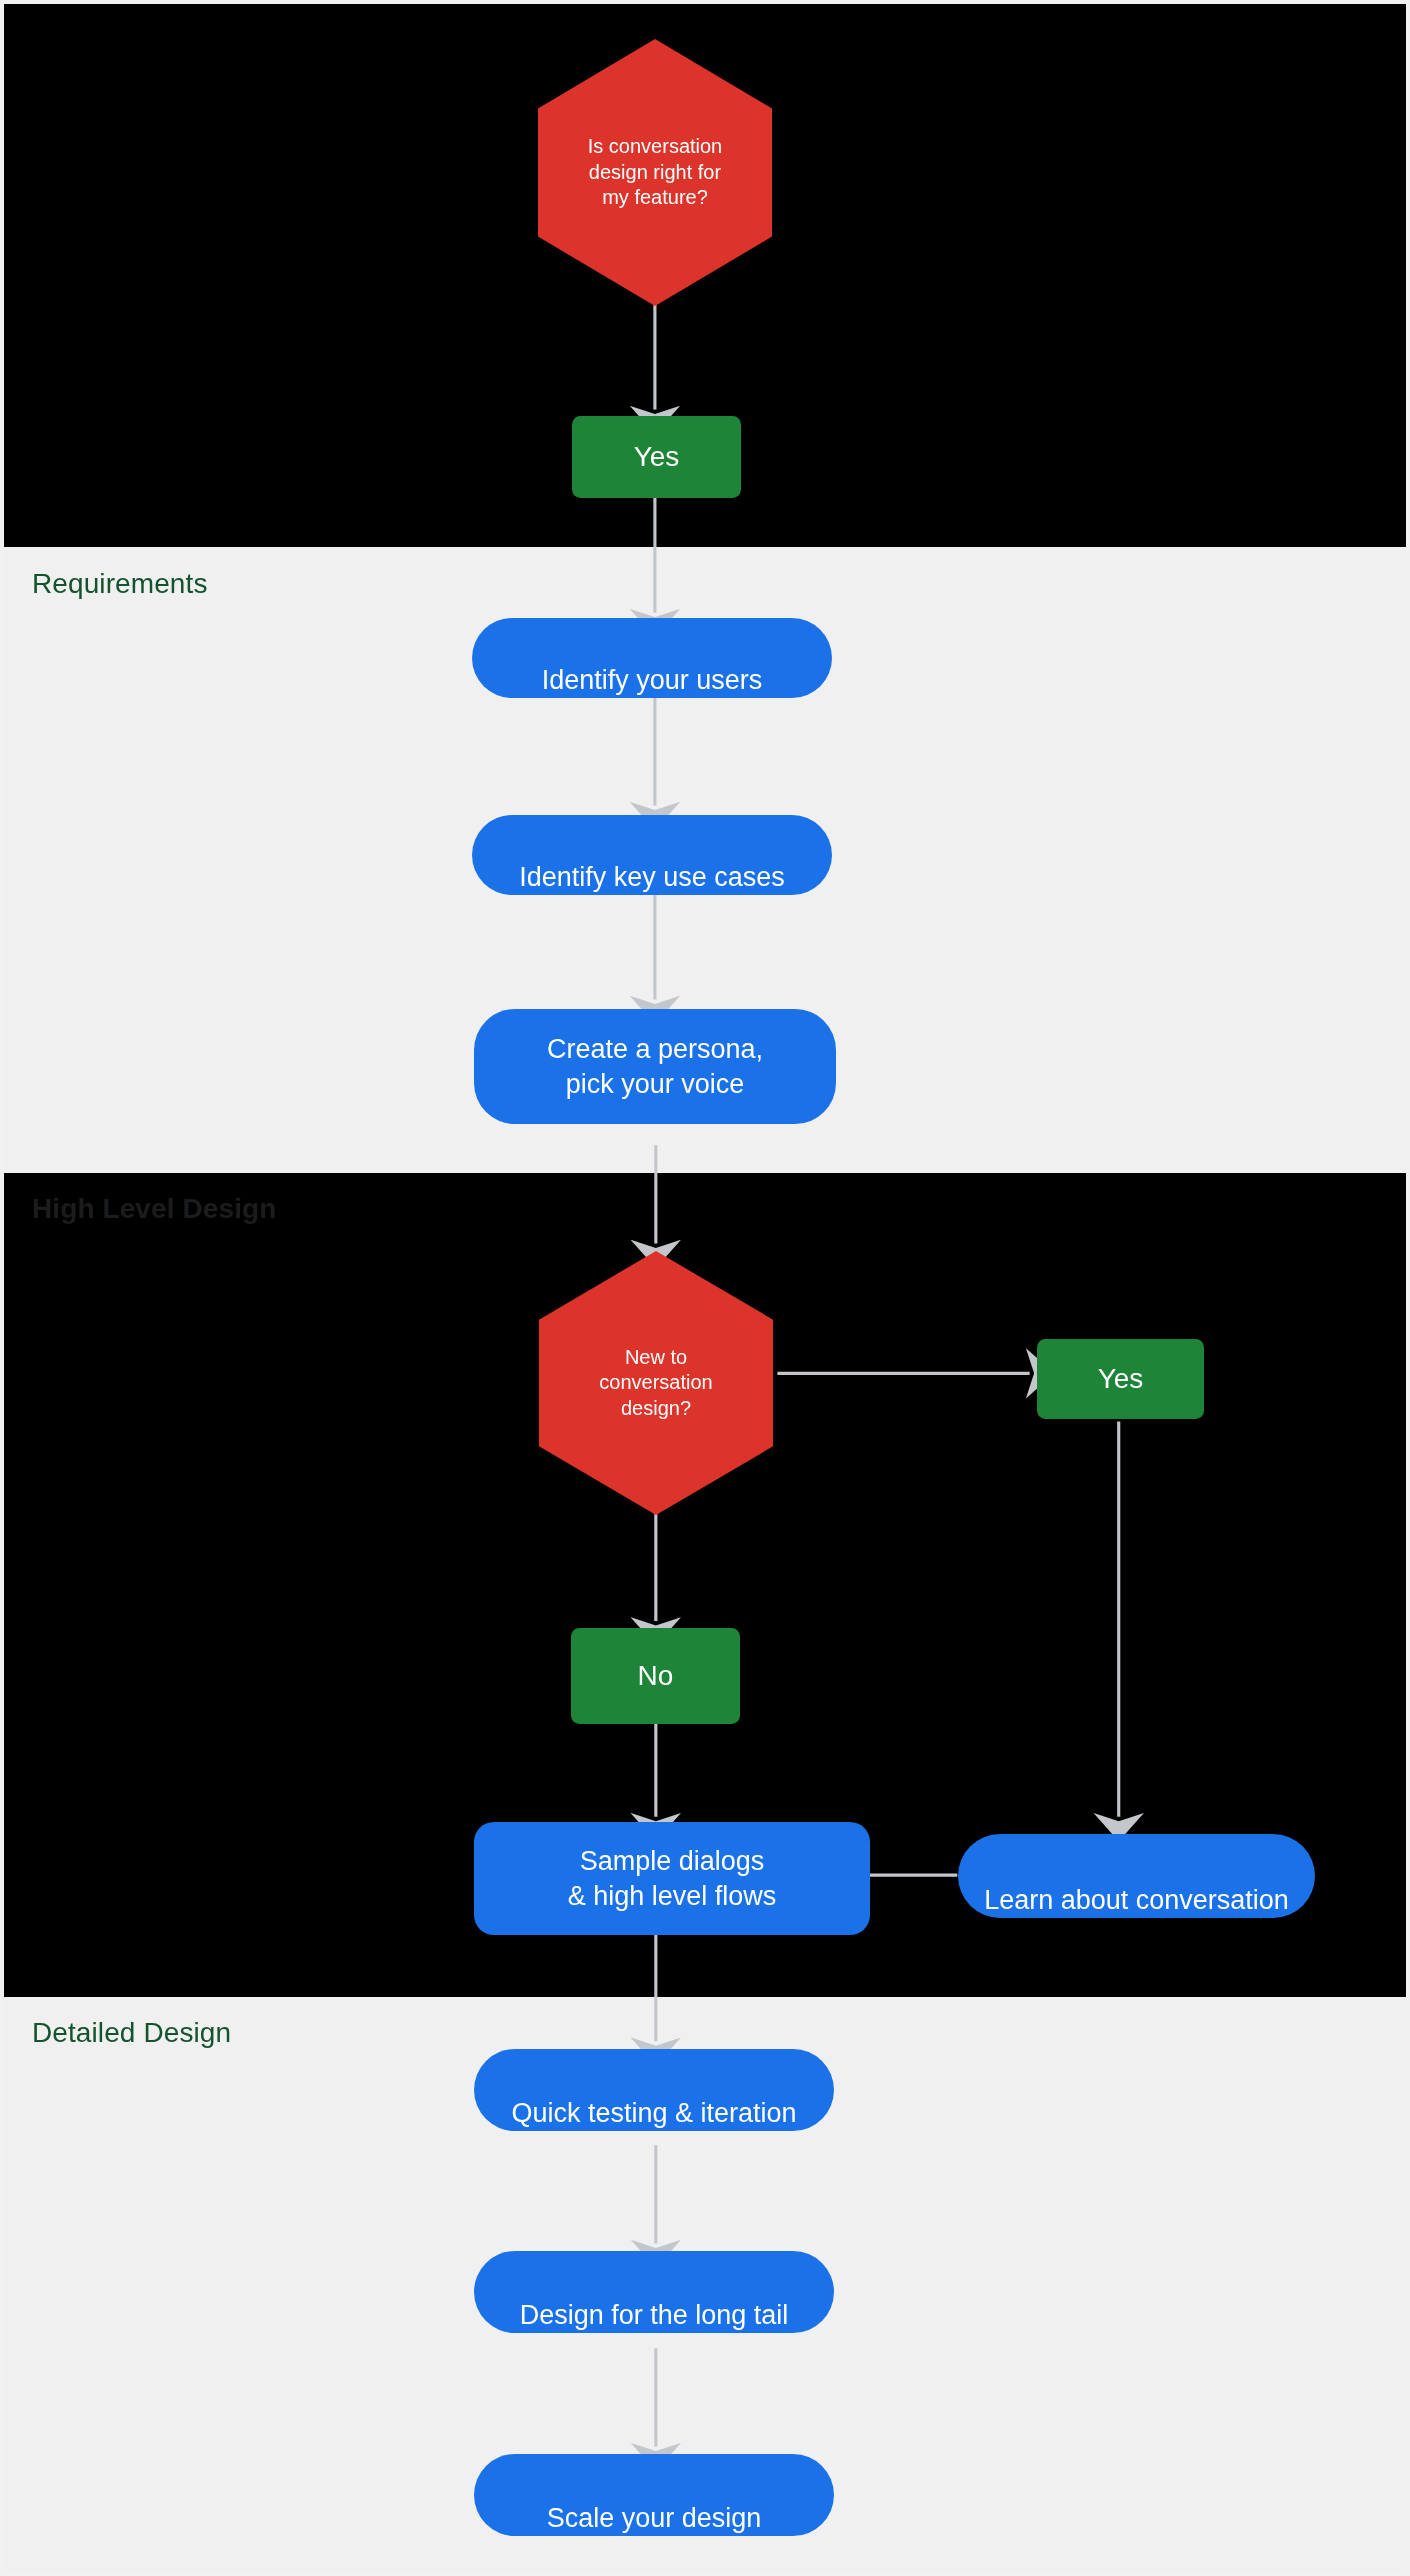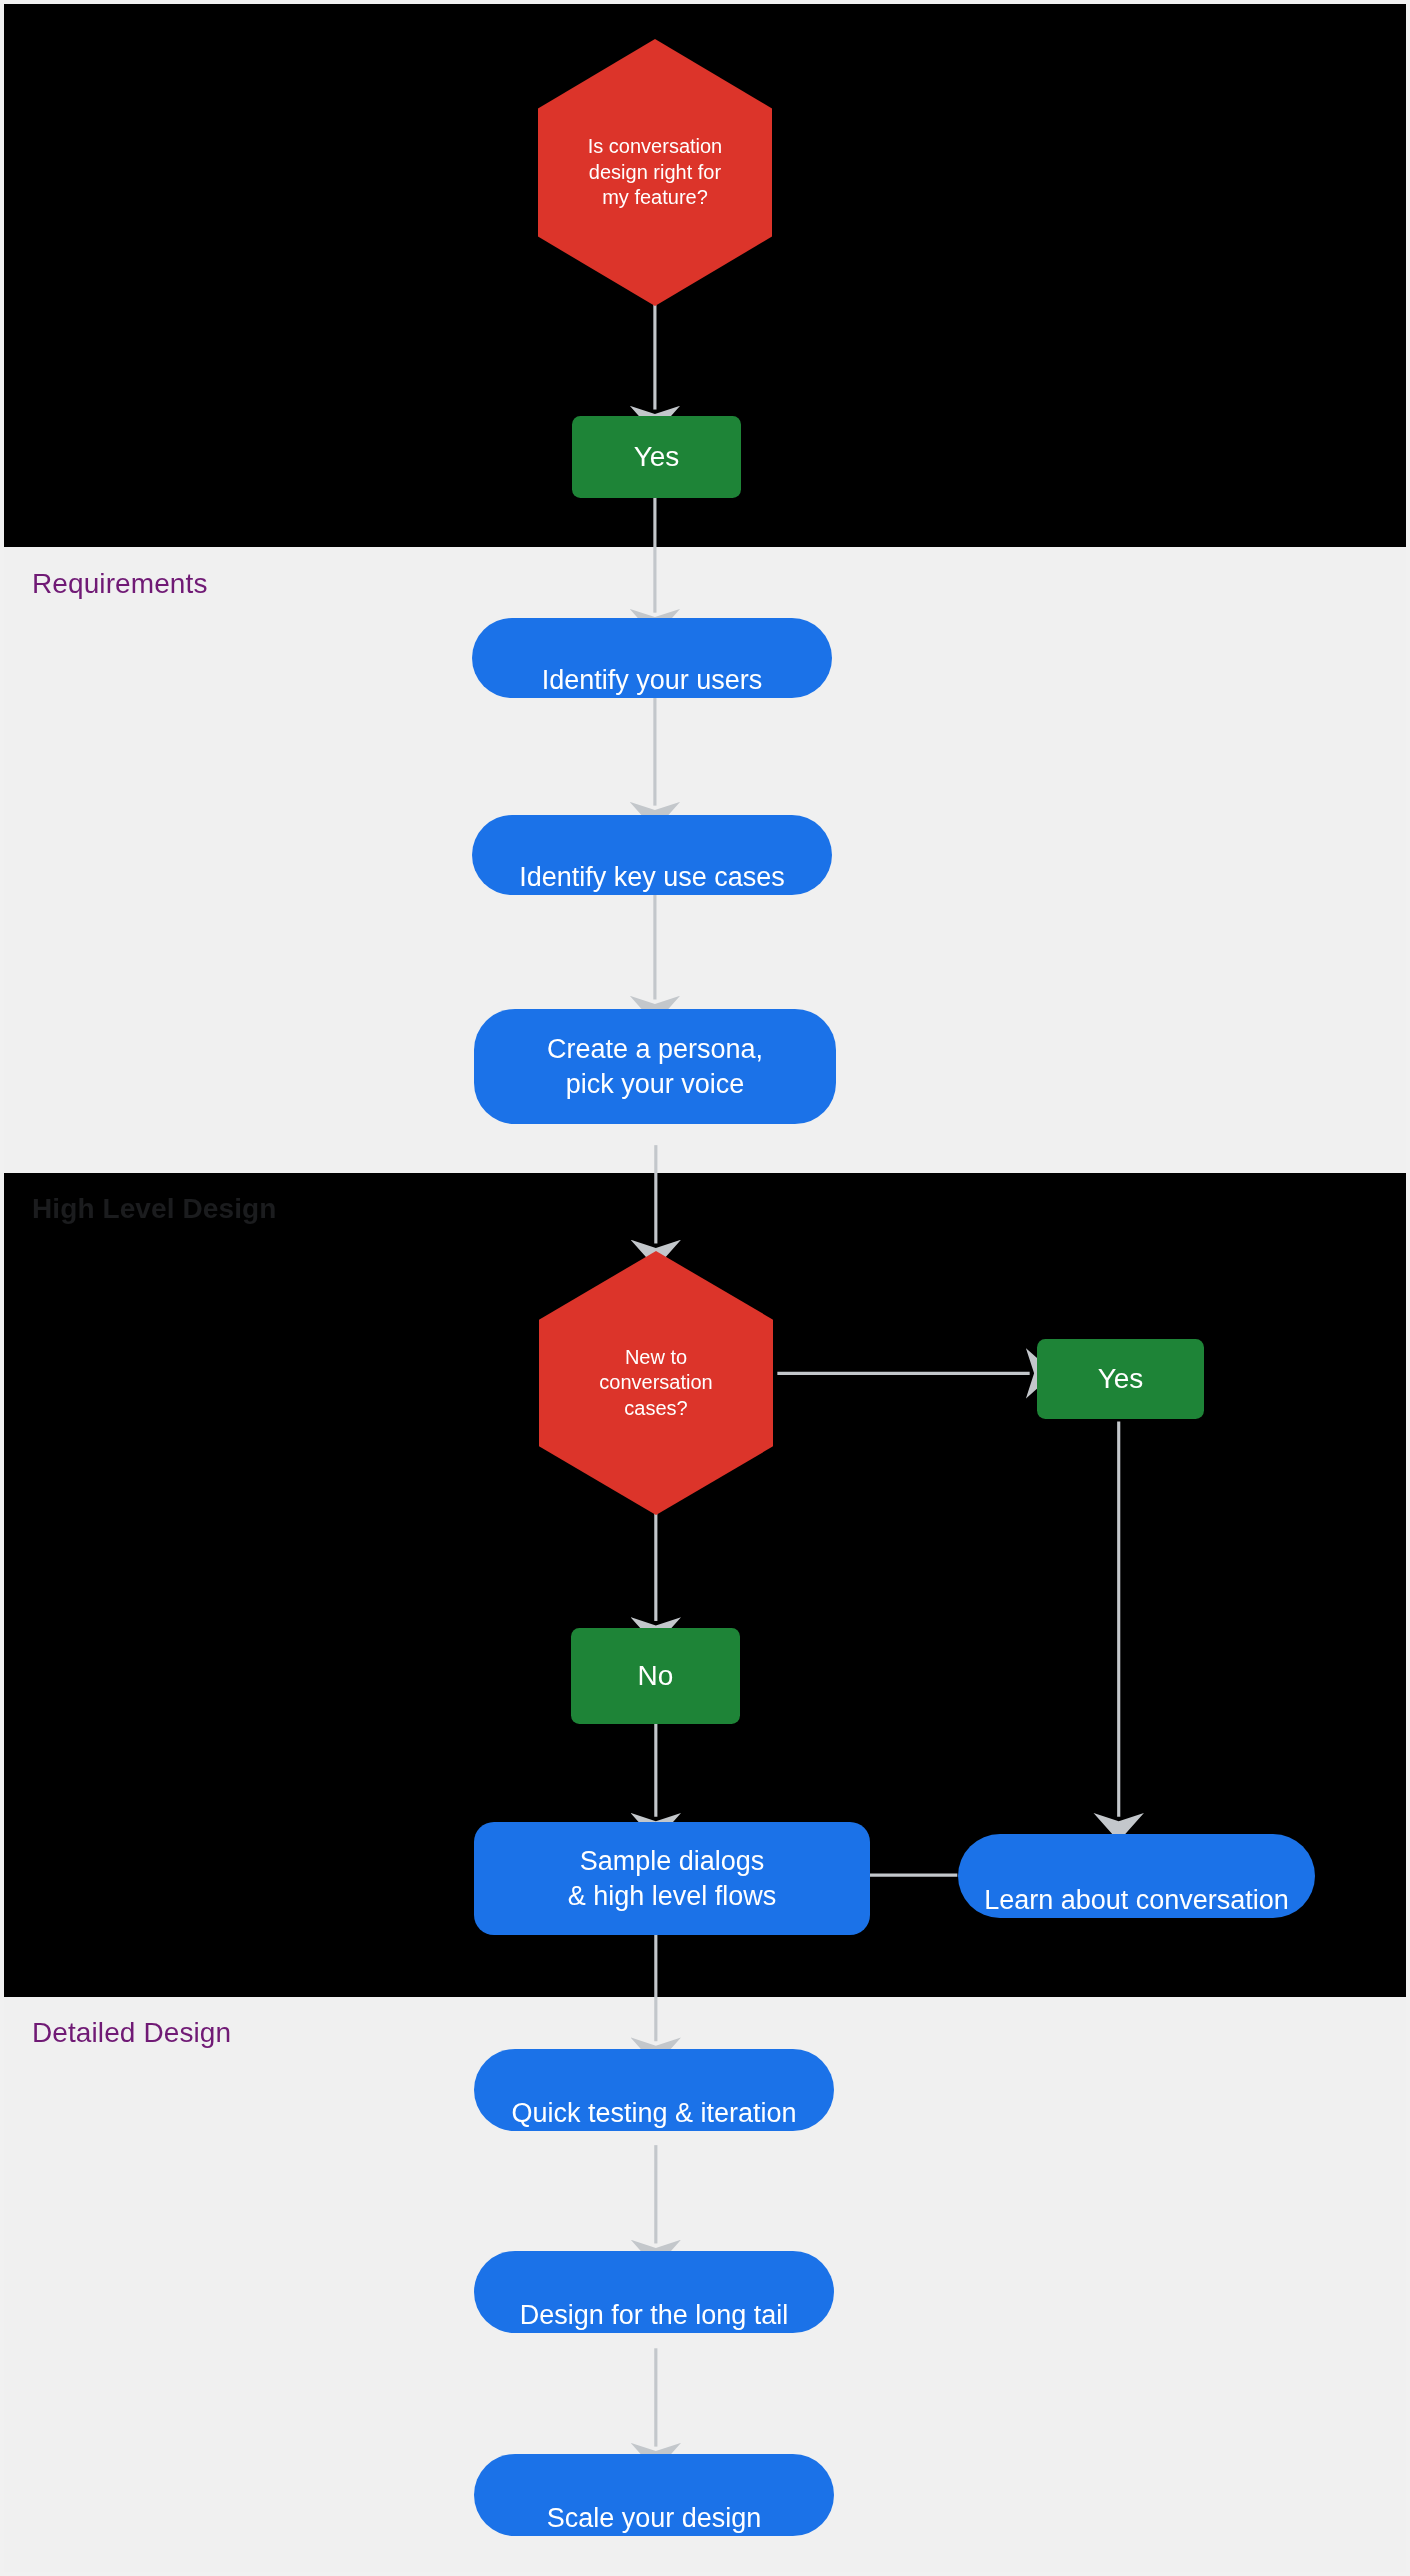--- a/index.html
+++ b/index.html
@@ -28,21 +28,21 @@
     box-sizing: border-box;
   }
   .band-dark  { background: #000000; }
   .band-light { background: #f0f0f0; }
 
   .band-label {
     position: absolute;
     left: 32px;
     font-size: 28px;
     letter-spacing: 0.1px;
-    color: #701a75;
+    color: #14532d;
     white-space: nowrap;
     line-height: 1;
   }
   .band-label.on-dark { color: #1b1c1e; }
 
   
   #frame-left, #frame-right {
     position: absolute;
     top: 0;
     width: 3.7px;
@@ -185,21 +185,21 @@
     <span class="node-text">
       <span>Create a persona,</span><br>
       <span>pick your voice</span>
     </span>
   </div>
 
   <div class="node node-hex" style="left:539px; top:1251px; width:234px; height:264px;">
     <span class="node-text">
       <span>New to</span><br>
       <span>conversation</span><br>
-      <span>cases?</span>
+      <span>design?</span>
     </span>
   </div>
 
   <div class="node node-decision" style="left:1037px; top:1339px; width:167px; height:80px;">
     <span>Yes</span>
   </div>
 
   <div class="node node-decision" style="left:571px; top:1628px; width:169px; height:96px;">
     <span>No</span>
   </div>

